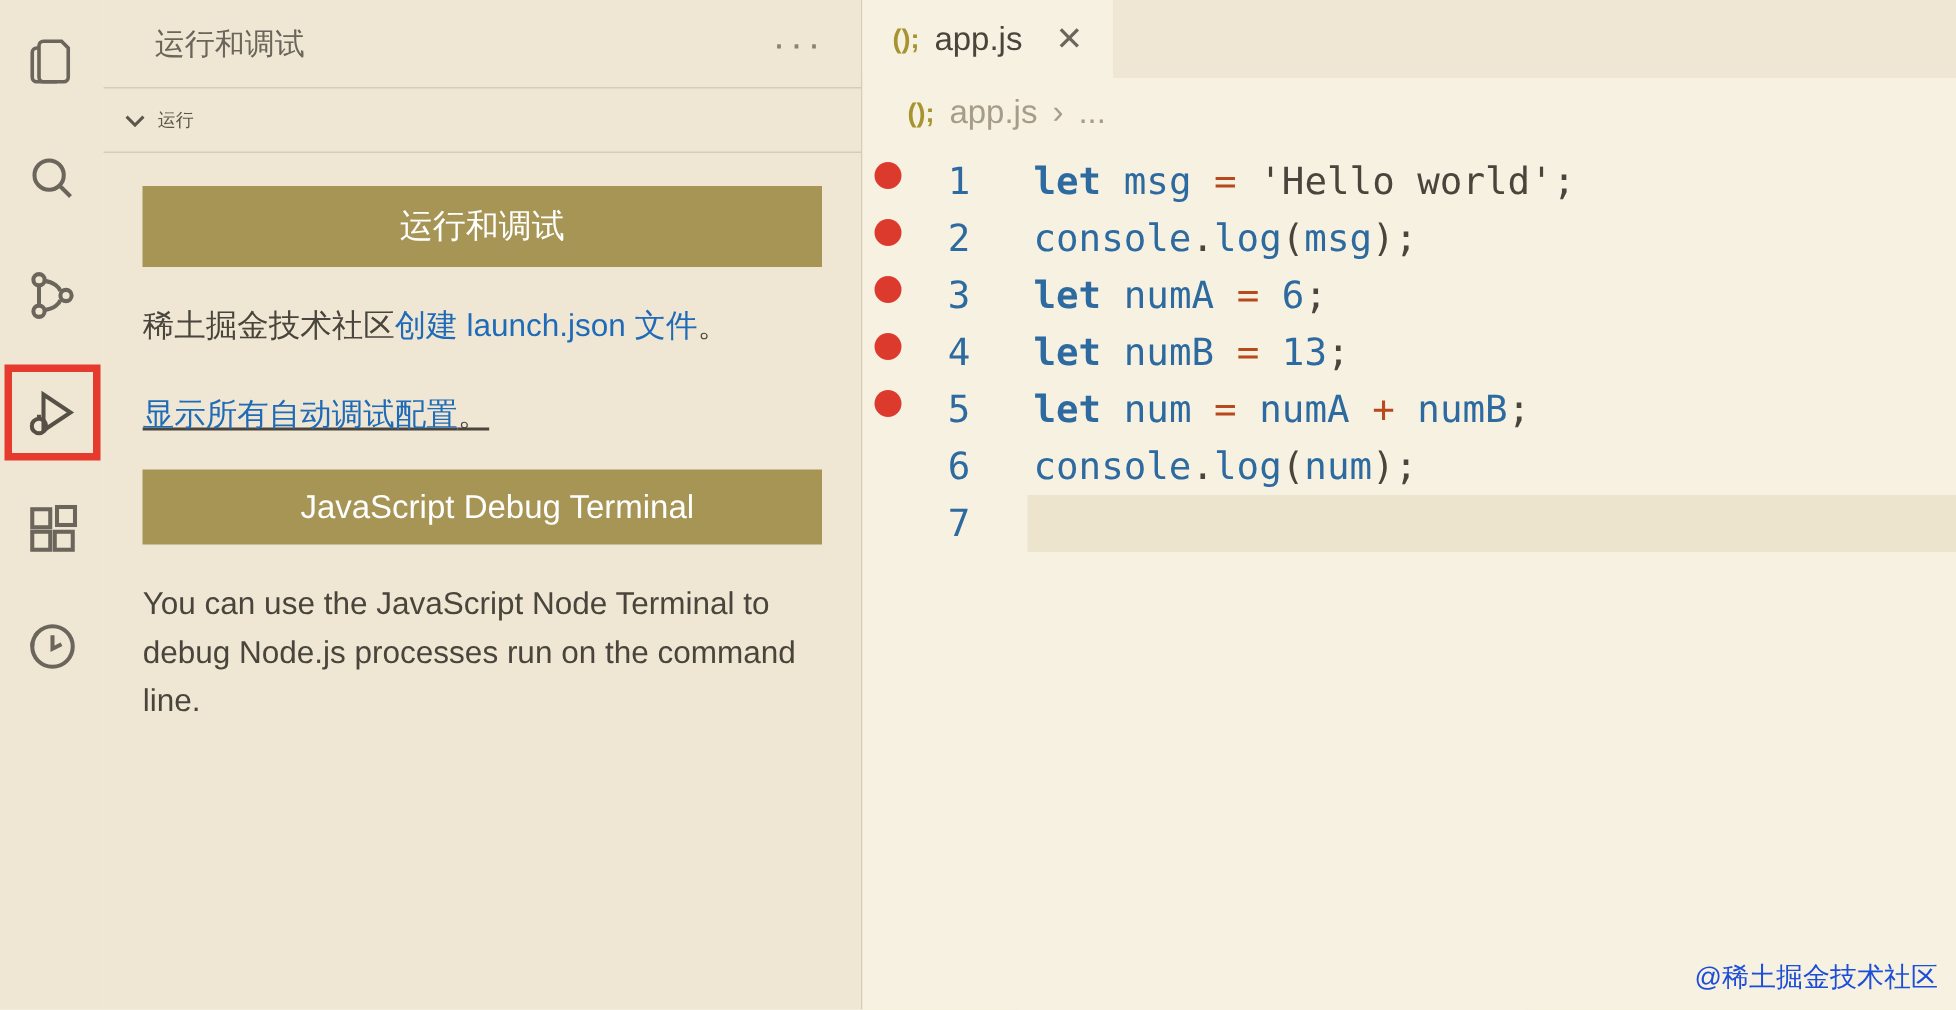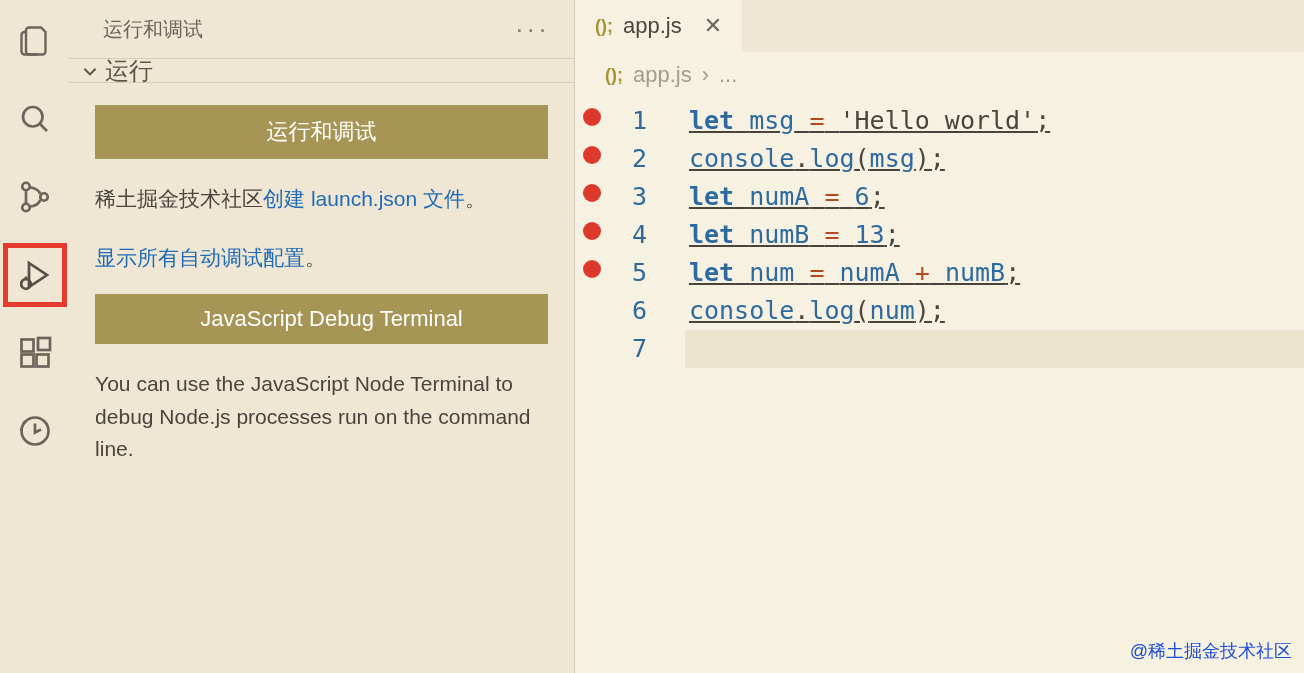--- a/index.html
+++ b/index.html
@@ -45,26 +45,26 @@
     height: 58px;
     display: flex;
     align-items: center;
     justify-content: space-between;
     padding: 0 24px 0 34px;
     color: #6b655b;
     font-size: 20px;
   }
   .dots { font-size: 26px; letter-spacing: 3px; color: #8a8272; cursor: pointer; }
   .section-header {
-    height: 25px;
+    height: 44px;
     display: flex;
     align-items: center;
     padding-left: 12px;
     color: #5c564b;
-    font-size: 24px;
+    font-size: 12px;
     border-top: 1px solid #d6cdb6;
     border-bottom: 1px solid #d6cdb6;
     gap: 6px;
     cursor: pointer;
   }
   .chev-down { width: 18px; height: 18px; }
   .panel-body {
     padding: 22px 26px;
     color: #4a453c;
     font-size: 21px;
@@ -125,21 +125,21 @@
     font-family: "Menlo","Consolas",monospace;
     font-size: 25px;
     line-height: 38px;
     padding-top: 4px;
   }
   .bp-col { width: 34px; display: flex; flex-direction: column; align-items: center; padding-top:6px;}
   .bp { width: 18px; height: 18px; border-radius: 50%; background: #dd3a2e; margin-bottom: 20px;}
   .bp.empty { background: transparent; }
   .ln-col { width: 44px; text-align: right; color: #2c6aa0; padding-right: 6px;}
   .ln { height: 38px; }
-  .code-col { flex:1; padding-left: 36px; white-space: pre; color:#4a453c;text-decoration:underline;}
+  .code-col { flex:1; padding-left: 36px; white-space: pre; color:#4a453c;}
   .code-line { height:38px; }
   .kw { color:#2c6aa0; font-weight:bold; }
   .vr { color:#2c6aa0; }
   .fn { color:#2c6aa0;margin-top:32px; }
   .op { color:#b64a1e; }
   .nm { color:#2c6aa0; }
   .str { color:#4a453c; }
   .pn { color:#4a453c; }
   .line-hl { background:#ece4cd; display:inline-block; padding-right:600px; margin-left:-4px; padding-left:4px;}
   .watermark {
@@ -206,21 +206,21 @@
     <svg class="chev-down" viewBox="0 0 16 16" fill="none" stroke="currentColor" stroke-width="1.8">
         <polyline points="3,6 8,11 13,6"></polyline>
       </svg>
     <span>运行</span>
   </div>
   <div class="panel-body">
     <button class="big-btn">运行和调试</button>
     <p class="para">
       <span>稀土掘金技术社区</span><span class="link">创建 launch.json 文件</span><span>。</span>
     </p>
-    <p class="para" style="margin-top:26px;margin-bottom:20px;">
+    <p class="para" style="margin-top:26px;margin-bottom:20px;text-decoration:underline;">
       <span class="link">显示所有自动调试配置</span><span>。</span>
     </p>
     <button class="big-btn mt">JavaScript Debug Terminal</button>
     <p class="para">You can use the JavaScript Node Terminal to debug Node.js processes run on the command line.</p>
   </div>
 </div>
 
 <div class="editor">
   <div class="tabs">
     <div class="tab">

